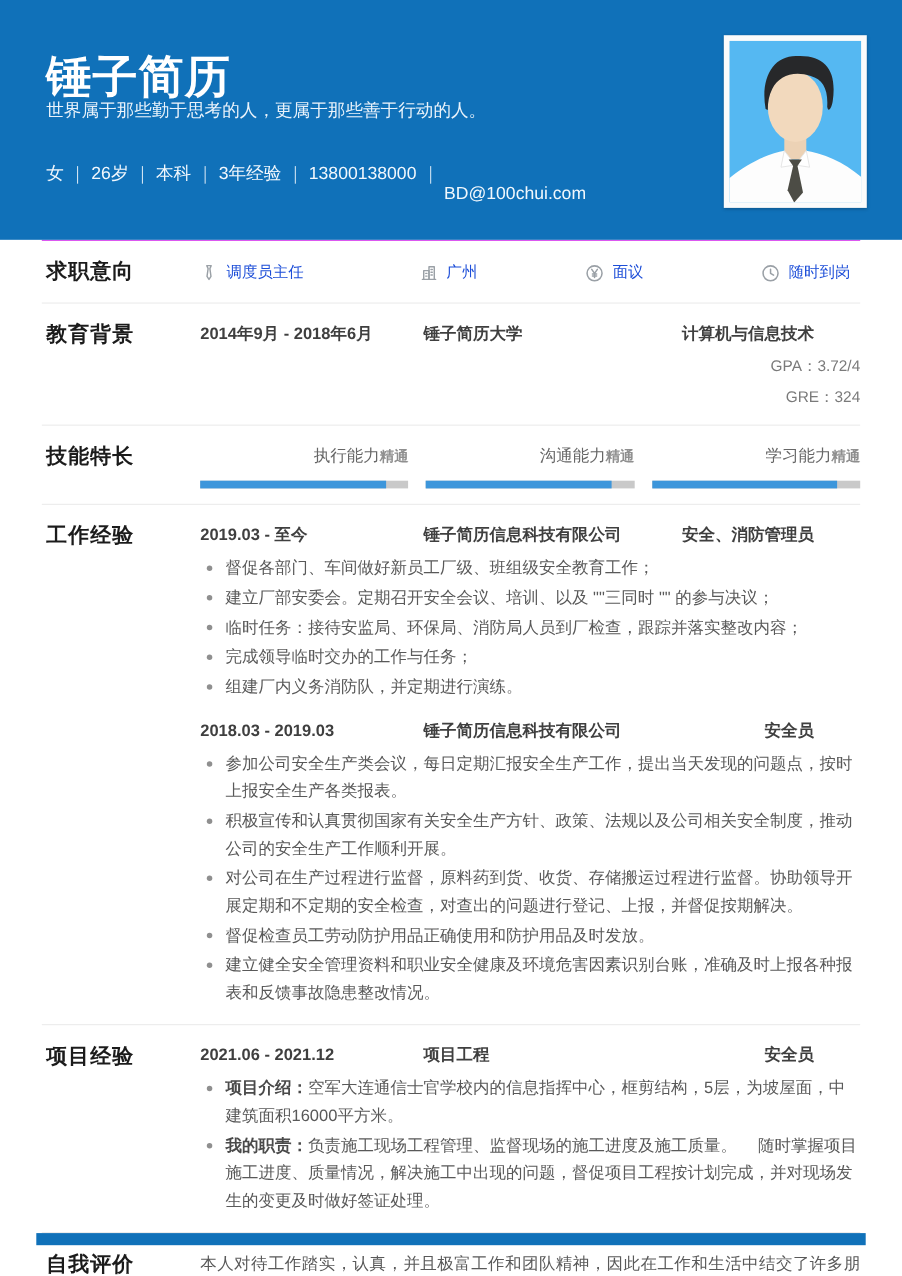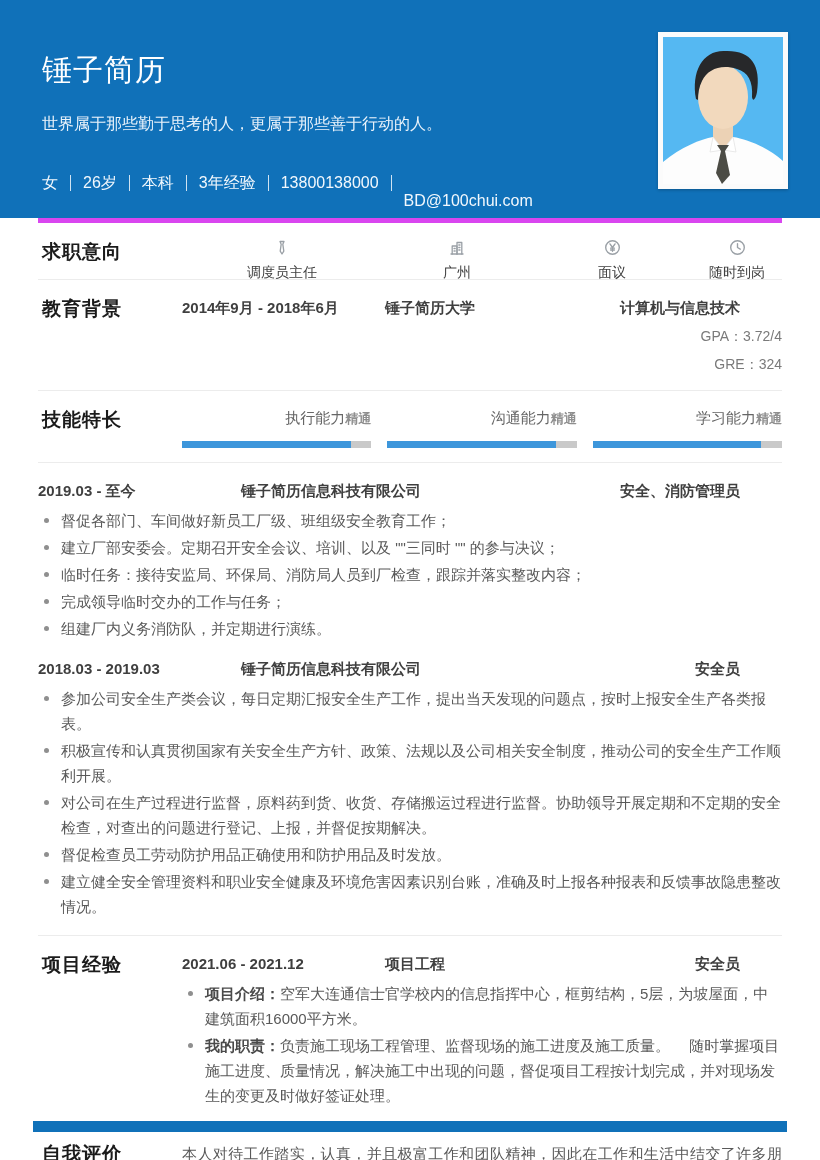--- a/index.html
+++ b/index.html
@@ -3,41 +3,41 @@
 <meta charset="utf-8">
 <style>
   * { margin:0; padding:0; box-sizing:border-box; }
   html,body { background:#ffffff; }
   body { font-family:"Liberation Sans","DejaVu Sans",sans-serif; width:820px; }
   .page { position:relative; width:820px; height:1160px; background:#ffffff; overflow:hidden; }
 
   
   .hdr { position:relative; height:218px; background:#1071b9; color:#ffffff; }
   .hdr-text { position:absolute; left:42px; top:50px; }
-  .hdr-name { font-size:30px; font-weight:400; letter-spacing:1px; line-height:40px; }
-  .hdr-slogan { margin-top:24px; font-size:16px; font-weight:300; color:#eaf3fb; }
+  .hdr-name { font-size:41px; font-weight:700; letter-spacing:1px; line-height:40px; }
+  .hdr-slogan { margin-top:0; font-size:16px; font-weight:300; color:#eaf3fb; }
   .hdr-info { margin-top:22px; font-size:16px; color:#f2f8fd; display:flex; align-items:center; }
   .hdr-info .item { padding:0 12px; border-right:1px solid #cfe3f2; line-height:16px; }
   .hdr-info .item:first-child { padding-left:0; }
   .hdr-info .item:last-child { border-right:none;margin-top:36px; }
   .avatar { position:absolute; right:32px; top:32px; width:130px; height:157px;
             background:#fbfbfb; padding:5px; box-shadow:0 1px 3px rgba(0,0,0,.25); }
   .avatar svg { display:block; width:120px; height:147px; }
 
   
   .content { margin:0 38px; width:744px; }
   .sec { display:flex; border-bottom:1px solid #ececec; padding:16px 0 14px 0; }
-  .sec:first-child { border-top:5px solid #d946ef; }
+  .sec:first-child { border-top:1px solid #d946ef; }
   .sec-title { width:144px; flex:0 0 144px; padding-left:4px; font-size:19px;
                font-weight:700; color:#1b1b1b; letter-spacing:1px; line-height:26px; }
   .sec-body { flex:1 1 auto; width:600px; }
 
   
   .intent-row { display:grid; grid-template-columns:200px 150px 160px auto; align-items:center; height:26px; }
-  .intent-item { display:flex; align-items:center; gap:8px; color:#404040; font-size:14px;flex-direction:column; }
+  .intent-item { display:flex; align-items:center; gap:8px; color:#1d4ed8; font-size:14px; }
   .intent-item svg { flex:0 0 auto; }
 
   
   .row-head { display:grid; grid-template-columns:203px 1fr auto; padding-right:42px;
               font-size:15px; font-weight:700; color:#3f3f3f; line-height:24px; }
   .row-head .right { text-align:center; }
 
   
   .edu-detail { margin-top:4px; font-size:14px; color:#7a7a7a; line-height:24px;text-align:right; }
 
@@ -176,20 +176,21 @@
             <span class="skill-level">精通</span>
           </div>
           <div class="skill-bar">
             <div class="skill-fill" style="width: 89%;"></div>
           </div>
         </div>
       </div>
     </section>
 
     <section class="sec">
+      <h2 class="sec-title">工作经验</h2>
       <div class="sec-body">
 
         <div class="job">
           <div class="row-head">
             <span>2019.03 - 至今</span>
             <span>锤子简历信息科技有限公司</span>
             <span class="right">安全、消防管理员</span>
           </div>
           <div class="bullets">
             <div class="bullet">

